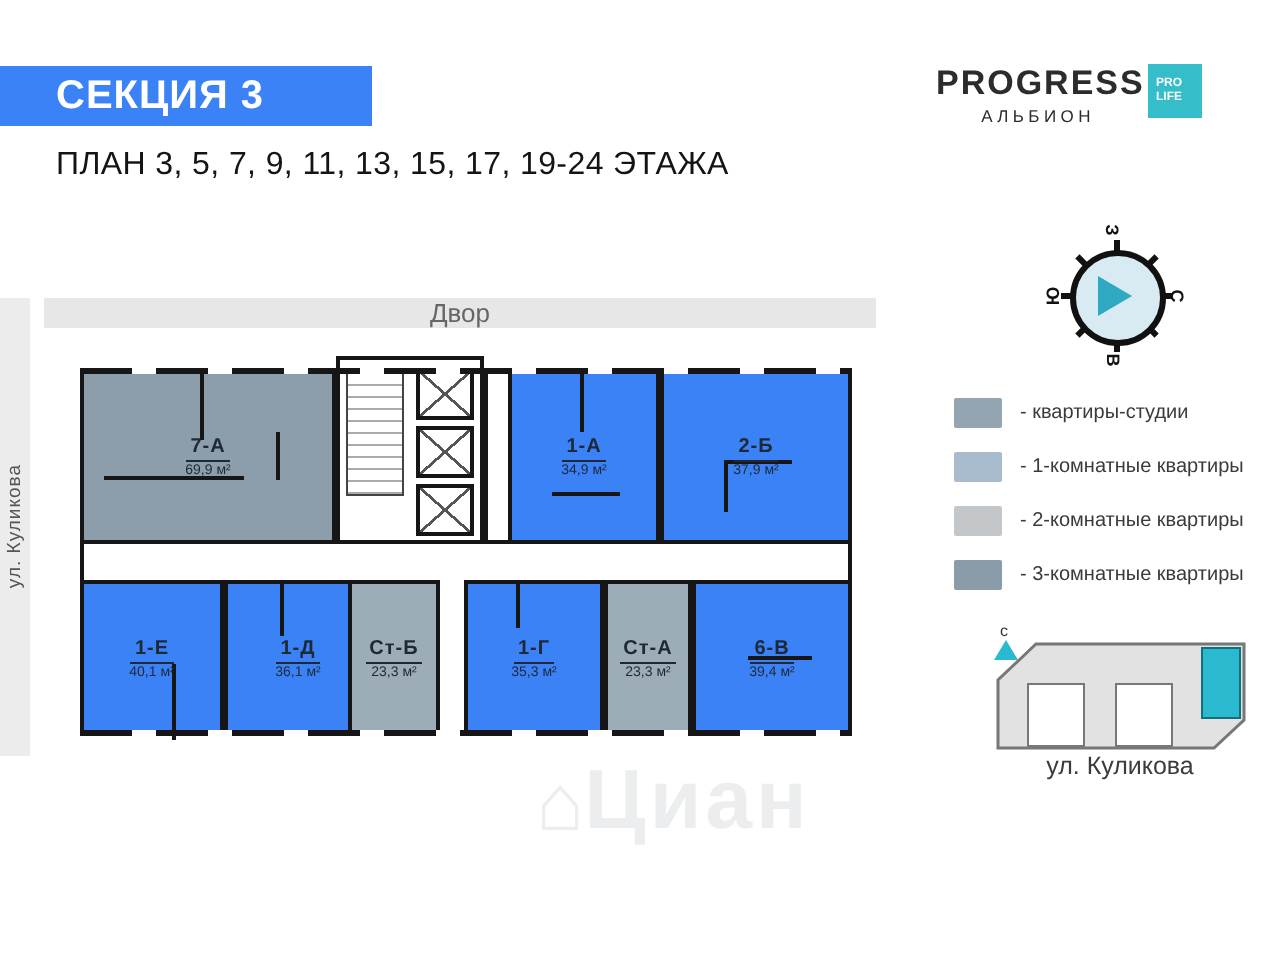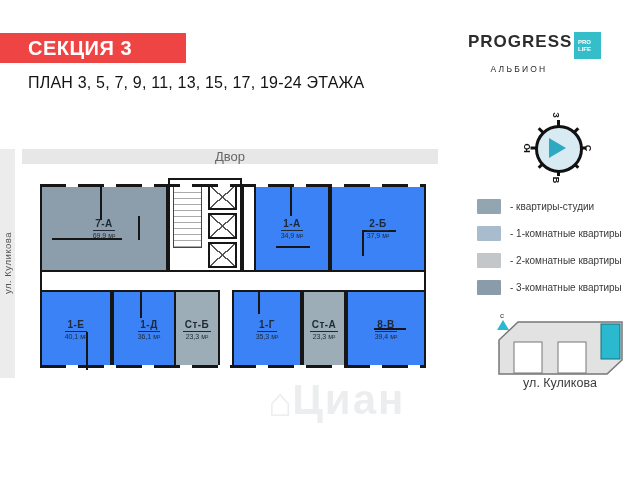--- a/index.html
+++ b/index.html
@@ -4,31 +4,31 @@
 <style>
   html,body{margin:0;padding:0;}
   body{
     width:640px;height:480px;position:relative;overflow:hidden;
     background:#ffffff;font-family:"Liberation Sans",sans-serif;
     -webkit-font-smoothing:antialiased;
   }
   
   .section-banner{
     position:absolute;left:0;top:33px;width:186px;height:30px;
-    background:#ef4444;color:#fff;font-size:20px;font-weight:bold;
+    background:#3b82f6;color:#fff;font-size:20px;font-weight:bold;
     line-height:30px;padding-left:28px;box-sizing:border-box;letter-spacing:.5px;
   }
   .plan-title{
     position:absolute;left:28px;top:74px;font-size:16px;color:#141414;
     font-weight:500;letter-spacing:.2px;
   }
   
   .logo-text{position:absolute;left:468px;top:33px;width:102px;text-align:center;color:#2c2c2c;}
   .logo-main{font-size:17px;font-weight:bold;letter-spacing:1px;line-height:17px;}
-  .logo-sub{font-size:8.5px;letter-spacing:2.2px;margin-top:14px;}
+  .logo-sub{font-size:8.5px;letter-spacing:2.2px;margin-top:3px;}
   .logo-badge{
     position:absolute;left:574px;top:32px;width:27px;height:27px;
     color:#fff;font-size:6px;font-weight:bold;line-height:7px;
     display:flex;flex-direction:column;justify-content:center;padding-left:4px;box-sizing:border-box;
   }
   
   .compass{position:absolute;left:522px;top:112px;width:72px;height:72px;}
   .compass-circle{
     position:absolute;left:13px;top:13px;width:42px;height:42px;border-radius:50%;
     border:3px solid #111;background:#d8ebf3;
@@ -214,21 +214,21 @@
   <div class="apt tst" style="left:267px;top:117px;width:44px;height:78px;">
     <div class="apt-label">
       <span class="apt-name">Ст-А</span>
       <span class="apt-area">23,3 м²</span>
     </div>
   </div>
 
   <div class="apt t1k" style="left:311px;top:117px;width:80px;height:78px;">
     <div class="iwall" style="left:26px;top:36px;width:32px;height:2px;"></div>
     <div class="apt-label">
-      <span class="apt-name">8-В</span>
+      <span class="apt-name">6-В</span>
       <span class="apt-area">39,4 м²</span>
     </div>
   </div>
 
   <div class="wall-pattern" style="left:5px;top:11px;width:386px;"></div>
   <div class="wall-pattern" style="left:5px;top:192px;width:386px;"></div>
 </div>
 
 <div class="legend">
   <div class="legend-row">

